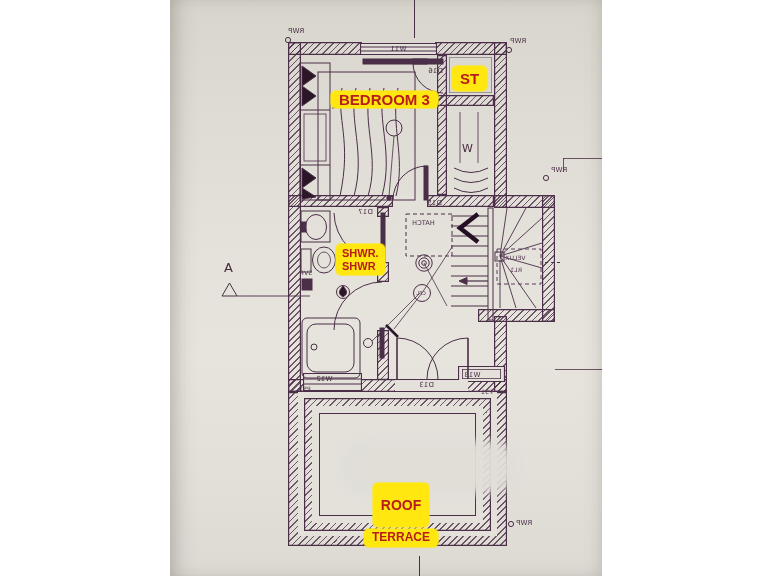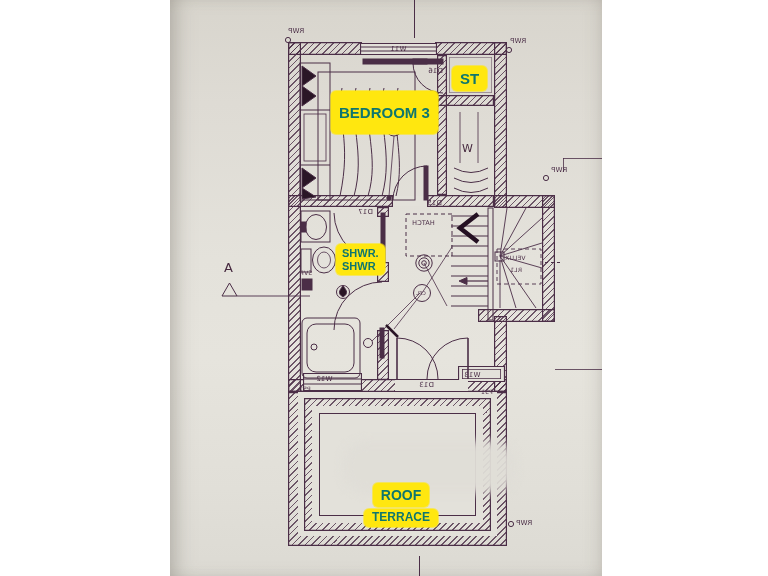--- a/index.html
+++ b/index.html
@@ -6,21 +6,21 @@
   #canvas{position:relative;width:768px;height:576px;background:#ffffff;overflow:hidden;
           font-family:"Liberation Sans",sans-serif;}
   
   #paper{position:absolute;left:170px;top:0;width:432px;height:576px;
          background:linear-gradient(180deg,#d8d5cd 0%,#dedbd4 18%,#e4e2db 45%,#e6e4dd 62%,#e1dfd8 85%,#dcdad3 100%);
          box-shadow:inset 14px 0 22px -12px rgba(120,115,105,.55), inset -10px 0 18px -10px rgba(150,145,135,.45);}
   .wall{position:absolute;
         background:repeating-linear-gradient(135deg,rgba(75,46,71,.78) 0 1.3px,rgba(0,0,0,0) 1.3px 4.6px);
         box-shadow:inset 0 0 0 1.2px #4b2e47;}
   .paperpatch{position:absolute;background:#e3e1da;}
-  .hl{position:absolute;background:#FFE70F;color:#0f766e;font-weight:bold;
+  .hl{position:absolute;background:#FFE70F;color:#b91c1c;font-weight:bold;
       border-radius:5px;text-align:center;box-shadow:0 0 0 1px rgba(255,231,15,.6);
       font-family:"Liberation Sans",sans-serif;line-height:1.15;}
   .mlabel{position:absolute;font:7px "DejaVu Sans",sans-serif;color:#4b2e47;
           transform:scaleX(-1);letter-spacing:.2px;white-space:nowrap;}
   .nlabel{position:absolute;font-family:"DejaVu Sans",sans-serif;color:#46293f;white-space:nowrap;}
   .line{position:absolute;background:#4b2e47;}
   .thinline{position:absolute;background:rgba(75,46,71,.8);}
   svg{position:absolute;left:0;top:0;}
   #smudge{position:absolute;left:343px;top:441px;width:172px;height:52px;
           background:rgba(223,221,215,.95);border-radius:22px;filter:blur(5px);}
@@ -212,24 +212,24 @@
   <span class="mlabel" style="left:510px;top:266px;font-size:6px;">RL1</span>
   <span class="mlabel" style="left:316px;top:375px;">W12</span>
   <span class="mlabel" style="left:419px;top:381px;">D13</span>
   <span class="mlabel" style="left:464px;top:371px;">W13</span>
   <span class="mlabel" style="left:299px;top:385px;font-size:6px;">P51</span>
   <span class="mlabel" style="left:481px;top:388px;font-size:6px;">P51</span>
 
   <span class="nlabel" style="left:462px;top:142px;font-size:11px;">W</span>
   <span class="nlabel" style="left:224px;top:260px;font-size:13px;">A</span>
 
-  <div class="hl" style="left:331px;top:91px;padding:13px 8px;font-size:15px;">BEDROOM 3</div>
+  <div class="hl" style="left:331px;top:91px;padding:0 8px;font-size:15px;">BEDROOM 3</div>
   <div class="hl" style="left:452px;top:66px;padding:4px 8px;font-size:15px;">ST</div>
   <div class="hl" style="left:336px;top:244px;padding:3px 6px;font-size:11px;text-align:left;">
     <div>SHWR.</div>
     <div>SHWR</div>
   </div>
   <div style="position:absolute;left:355px;top:483px;width:92px;text-align:center;">
-    <div class="hl" style="position:relative;display:inline-block;padding:4px 8px;font-size:14px;">ROOF</div><br>
+    <div class="hl" style="position:relative;display:inline-block;padding:14px 8px;font-size:14px;">ROOF</div><br>
     <div class="hl" style="position:relative;display:inline-block;padding:2px 8px;font-size:12px;margin-top:-1px;">TERRACE</div>
   </div>
 
 </div>
 
 </body></html>

